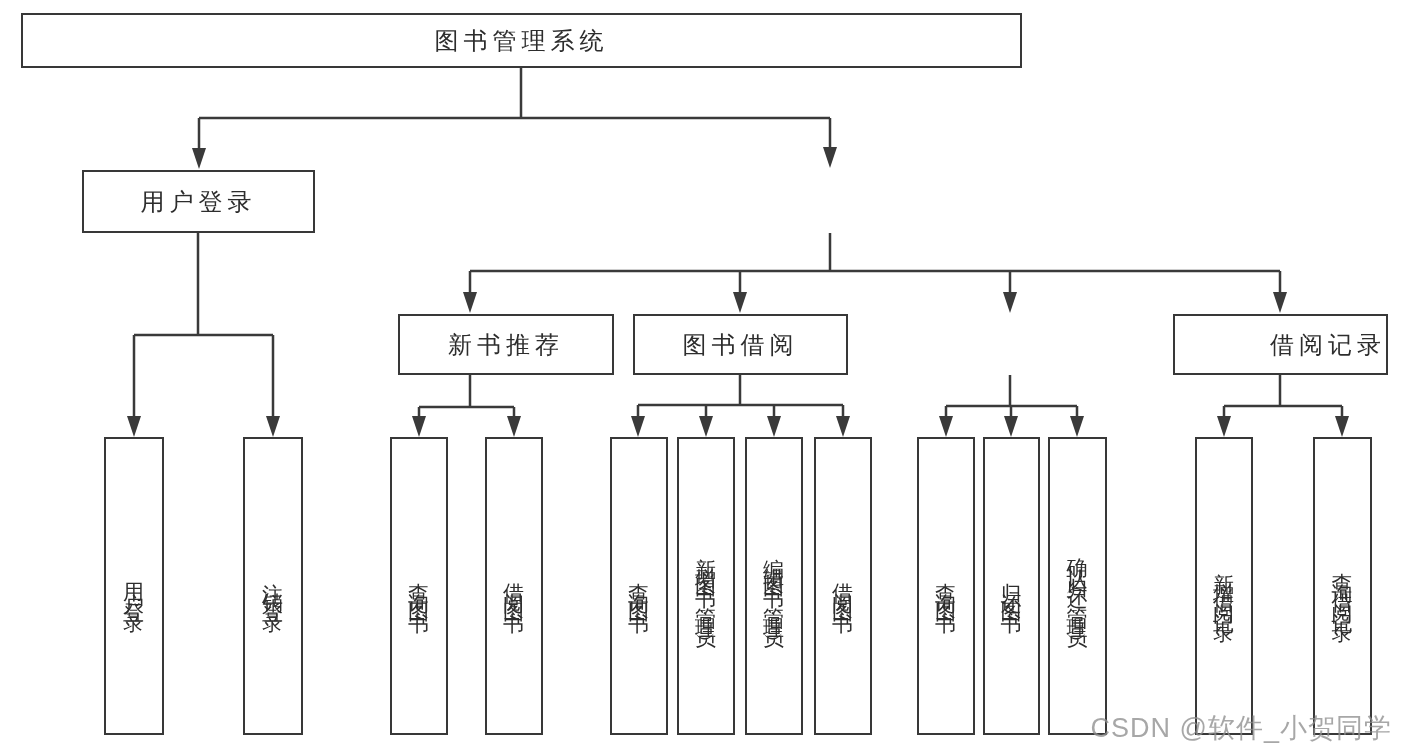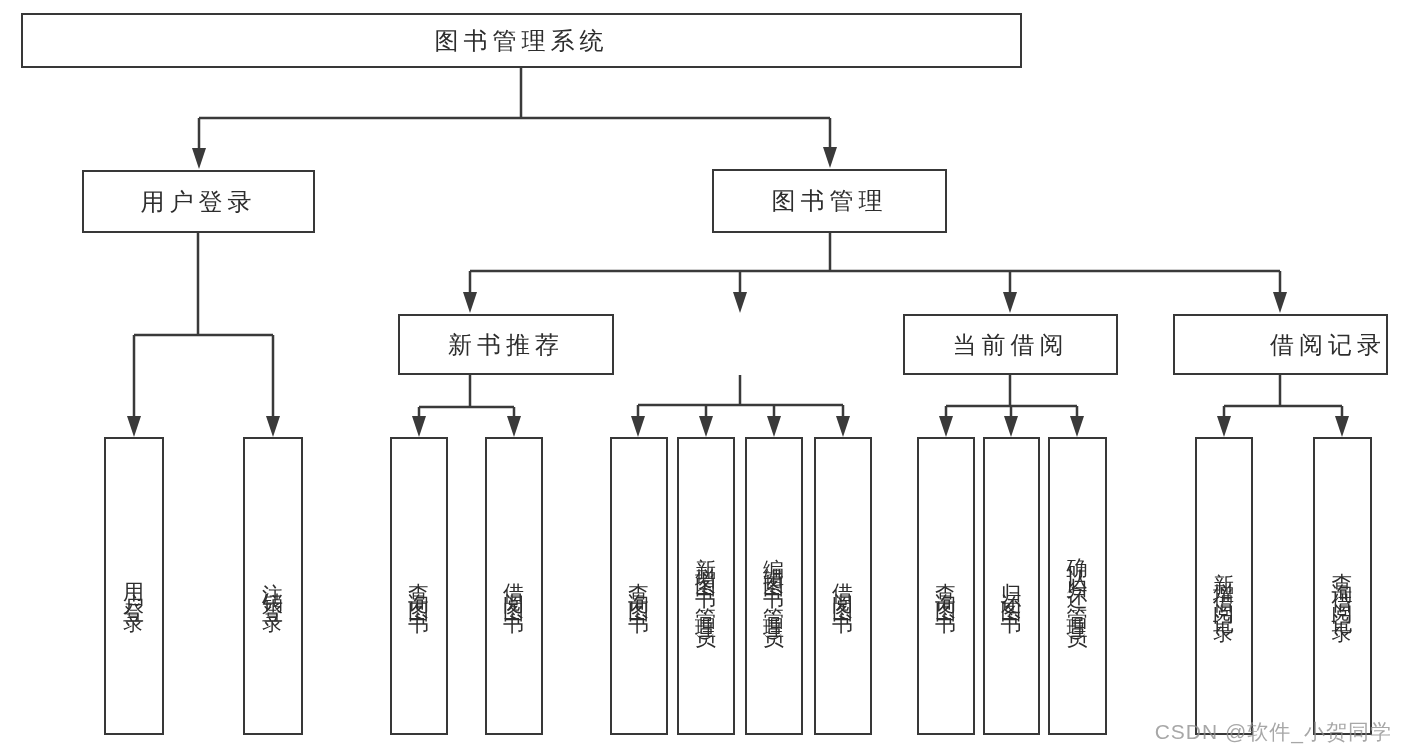--- a/index.html
+++ b/index.html
@@ -36,21 +36,21 @@
   #l-bw-add{left:677px;width:58px;}
   #l-bw-edit{left:745px;width:58px;}
   #l-bw-borrow{left:814px;width:58px;}
   #l-cur-search{left:917px;width:58px;}
   #l-cur-return{left:983px;width:57px;}
   #l-cur-confirm{left:1048px;width:59px;}
   #l-rec-add{left:1195px;width:58px;}
   #l-rec-search{left:1313px;width:59px;}
   #watermark{
     position:absolute;right:13px;bottom:1px;z-index:10;
-    font-size:21px;letter-spacing:1px;color:#8f8f8f;opacity:.78;
+    font-size:27px;letter-spacing:1px;color:#8f8f8f;opacity:.78;
     white-space:nowrap;
   }
 </style>
 </head>
 <body>
 
 <div id="canvas">
 
   <svg id="wires" width="1405" height="747" viewBox="0 0 1405 747" aria-hidden="true">
     <g stroke="#3a3a3a" stroke-width="2.5" fill="none">
@@ -92,29 +92,26 @@
     </g>
   </svg>
 
   <div class="box" id="n-root">
     <span class="h-label">图书管理系统</span>
   </div>
 
   <div class="box" id="n-login">
     <span class="h-label">用户登录</span>
   </div>
-  <div class="box" id="n-mgmt">
-    <span class="h-label">图书管理</span>
-  </div>
 
   <div class="box" id="n-newbooks">
     <span class="h-label">新书推荐</span>
   </div>
-  <div class="box" id="n-current">
-    <span class="h-label">当前借阅</span>
+  <div class="box" id="n-borrowing">
+    <span class="h-label">图书借阅</span>
   </div>
   <div class="box" id="n-records">
     <span class="h-label">借阅记录</span>
   </div>
 
   <div class="box leaf" id="l-login">
     <span class="v-label">用户登录</span>
   </div>
   <div class="box leaf" id="l-logout">
     <span class="v-label">注销登录</span>

